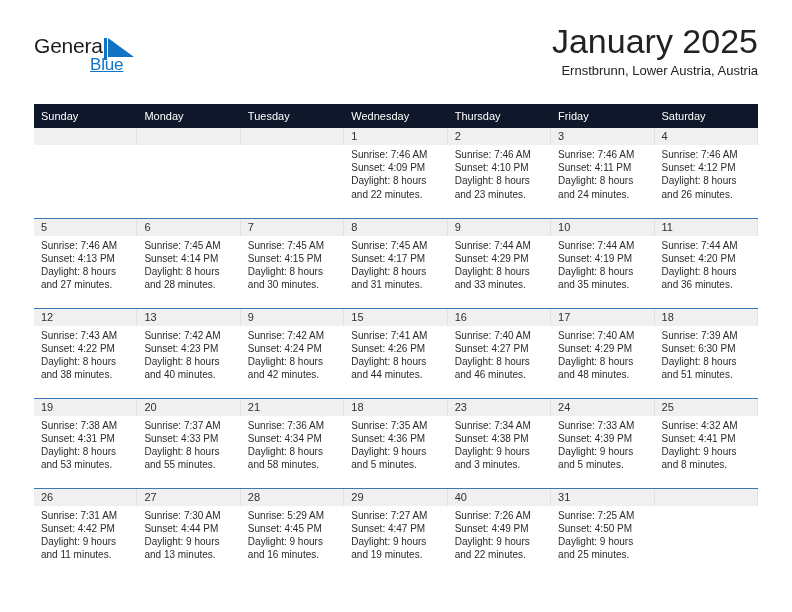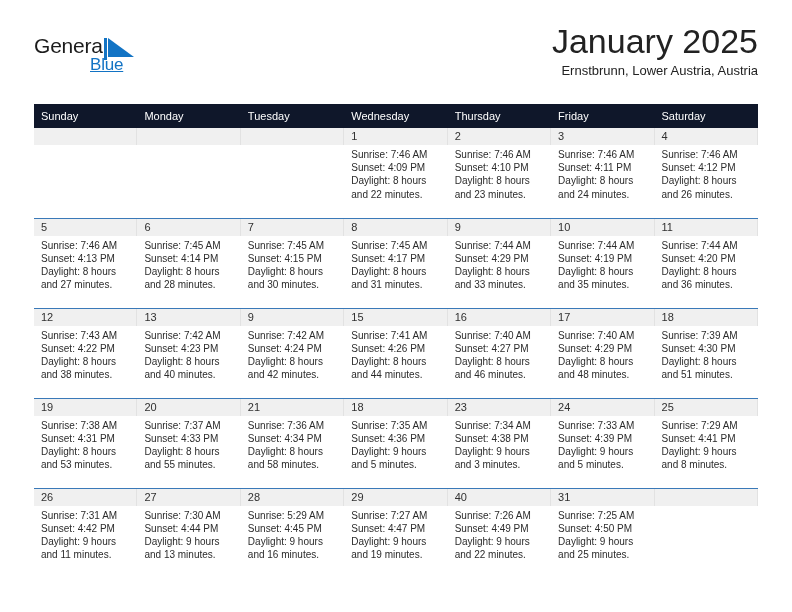--- a/index.html
+++ b/index.html
@@ -338,21 +338,21 @@
               <div>Sunrise: 7:40 AM</div>
               <div>Sunset: 4:29 PM</div>
               <div>Daylight: 8 hours</div>
               <div>and 48 minutes.</div>
             </div>
           </td>
           <td class="day-cell">
             <div class="daynum">18</div>
             <div class="info">
               <div>Sunrise: 7:39 AM</div>
-              <div>Sunset: 4:30 PM</div>
+              <div>Sunset: 6:30 PM</div>
               <div>Daylight: 8 hours</div>
               <div>and 51 minutes.</div>
             </div>
           </td>
         </tr>
         <tr class="week-row">
           <td class="day-cell">
             <div class="daynum">19</div>
             <div class="info">
               <div>Sunrise: 7:38 AM</div>
@@ -402,21 +402,21 @@
             <div class="info">
               <div>Sunrise: 7:33 AM</div>
               <div>Sunset: 4:39 PM</div>
               <div>Daylight: 9 hours</div>
               <div>and 5 minutes.</div>
             </div>
           </td>
           <td class="day-cell">
             <div class="daynum">25</div>
             <div class="info">
-              <div>Sunrise: 7:29 AM</div>
+              <div>Sunrise: 4:32 AM</div>
               <div>Sunset: 4:41 PM</div>
               <div>Daylight: 9 hours</div>
               <div>and 8 minutes.</div>
             </div>
           </td>
         </tr>
         <tr class="week-row">
           <td class="day-cell">
             <div class="daynum">26</div>
             <div class="info">

